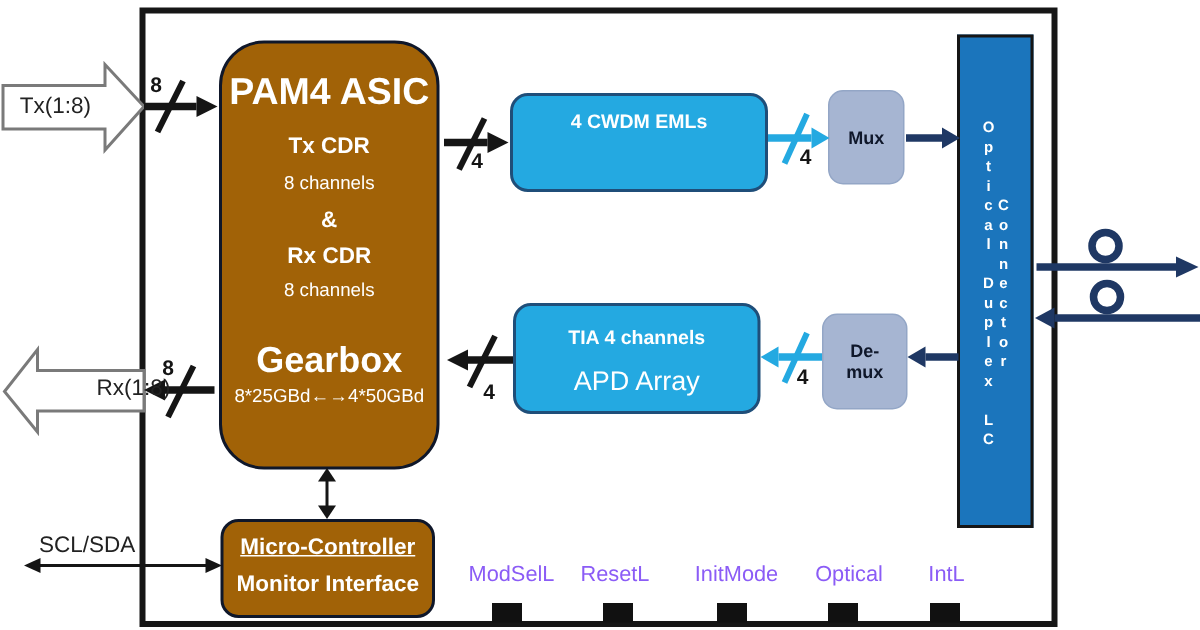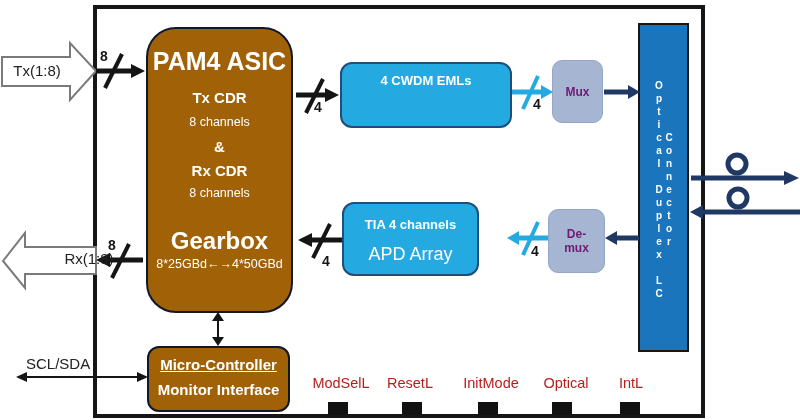--- a/index.html
+++ b/index.html
@@ -6,34 +6,34 @@
   .stage{position:relative;width:800px;height:420px;background:#fff;overflow:hidden;
          font-family:"Liberation Sans",sans-serif;}
   
   .boundary{position:absolute;left:93px;top:5px;width:612px;height:413px;
             border:4px solid #161616;box-sizing:border-box;z-index:1;background:#fff;}
   
   .box{position:absolute;box-sizing:border-box;z-index:2;display:flex;flex-direction:column;
        align-items:center;text-align:center;color:#fff;}
   .green{background:#a16207;border:2px solid #0f172a;}
   .cyan{background:#24a9e1;border:2px solid #1f4e79;}
-  .gray{background:#a6b5d2;border:1px solid #93a6c6;color:#701a75;}
+  .gray{background:#a6b5d2;border:1px solid #93a6c6;color:#0f172a;}
   .asic{left:146px;top:27px;width:147px;height:286px;border-radius:30px;}
   .asic .title{margin-top:18px;line-height:28px;font-size:25px;font-weight:700;}
   .asic .cdr{margin-top:14px;line-height:18px;font-size:15px;font-weight:700;}
   .asic .cdr2{margin-top:8px;line-height:18px;font-size:15px;font-weight:700;}
   .asic .ch{margin-top:8px;line-height:14px;font-size:12.5px;}
   .asic .ch2{margin-top:6px;line-height:14px;font-size:12.5px;}
   .asic .amp{margin-top:10px;line-height:15px;font-size:15px;font-weight:700;}
   .asic .gbx{margin-top:31px;line-height:20px;font-size:24px;font-weight:700;}
   .asic .rates{margin-top:6px;line-height:15px;font-size:12.5px;}
   .laser{left:340px;top:62px;width:172px;height:66px;border-radius:12px;}
   .laser .l1{margin-top:8px;line-height:16px;font-size:13px;font-weight:700;}
   .laser .l2{margin-top:9px;line-height:16px;font-size:13px;font-weight:700;}
-  .tia{left:342px;top:202px;width:137px;height:74px;border-radius:12px;}
+  .tia{left:342px;top:202px;width:165px;height:74px;border-radius:12px;}
   .tia .l1{margin-top:13px;line-height:16px;font-size:16px;font-weight:700;font-size:13px;}
   .tia .l2{margin-top:13px;line-height:16px;font-size:18px;font-weight:400;}
   .mux{left:552px;top:60px;width:51px;height:63px;border-radius:10px;justify-content:center;
        font-size:12px;font-weight:700;}
   .demux{left:548px;top:209px;width:57px;height:64px;border-radius:10px;justify-content:center;
        font-size:12px;font-weight:700;line-height:14px;gap:0;}
   .connector{left:638px;top:23px;width:51px;height:329px;background:#1b75bc;
        border:2px solid #161616;justify-content:flex-start;}
   .connector .vtext{writing-mode:vertical-lr;text-orientation:upright;letter-spacing:2px;
        font-size:10px;font-weight:700;line-height:1;margin-top:5px;color:#fff;}
@@ -47,21 +47,21 @@
   .busK .slash{stroke-width:4;}
   .busB line{stroke:#24a9e1;stroke-width:5;} .busB polygon{fill:#24a9e1;}
   .busB .slash{stroke-width:4;}
   .busN line{stroke:#1f3864;stroke-width:5;} .busN polygon{fill:#1f3864;}
   .fiber line{stroke:#1f3864;stroke-width:5;} .fiber polygon{fill:#1f3864;}
   .fiber circle{fill:#fff;stroke:#1f3864;stroke-width:5;}
   .thin line{stroke:#151515;stroke-width:2;} .thin polygon{fill:#151515;}
   
   .lbl{position:absolute;z-index:7;font-size:15px;color:#222;text-align:center;}
   .num{position:absolute;z-index:7;width:16px;font-size:14px;font-weight:600;color:#151515;text-align:center;}
-  .pinlbl{position:absolute;z-index:7;top:375px;width:72px;font-size:14.5px;color:#b91c1c;
+  .pinlbl{position:absolute;z-index:7;top:375px;width:72px;font-size:14.5px;color:#8b5cf6;
           text-align:center;font-weight:500;}
   .pin{position:absolute;z-index:6;top:402px;width:20px;height:13px;background:#111;}
 </style>
 </head>
 <body>
 
 <div class="stage">
 
   <div class="boundary"></div>
 

